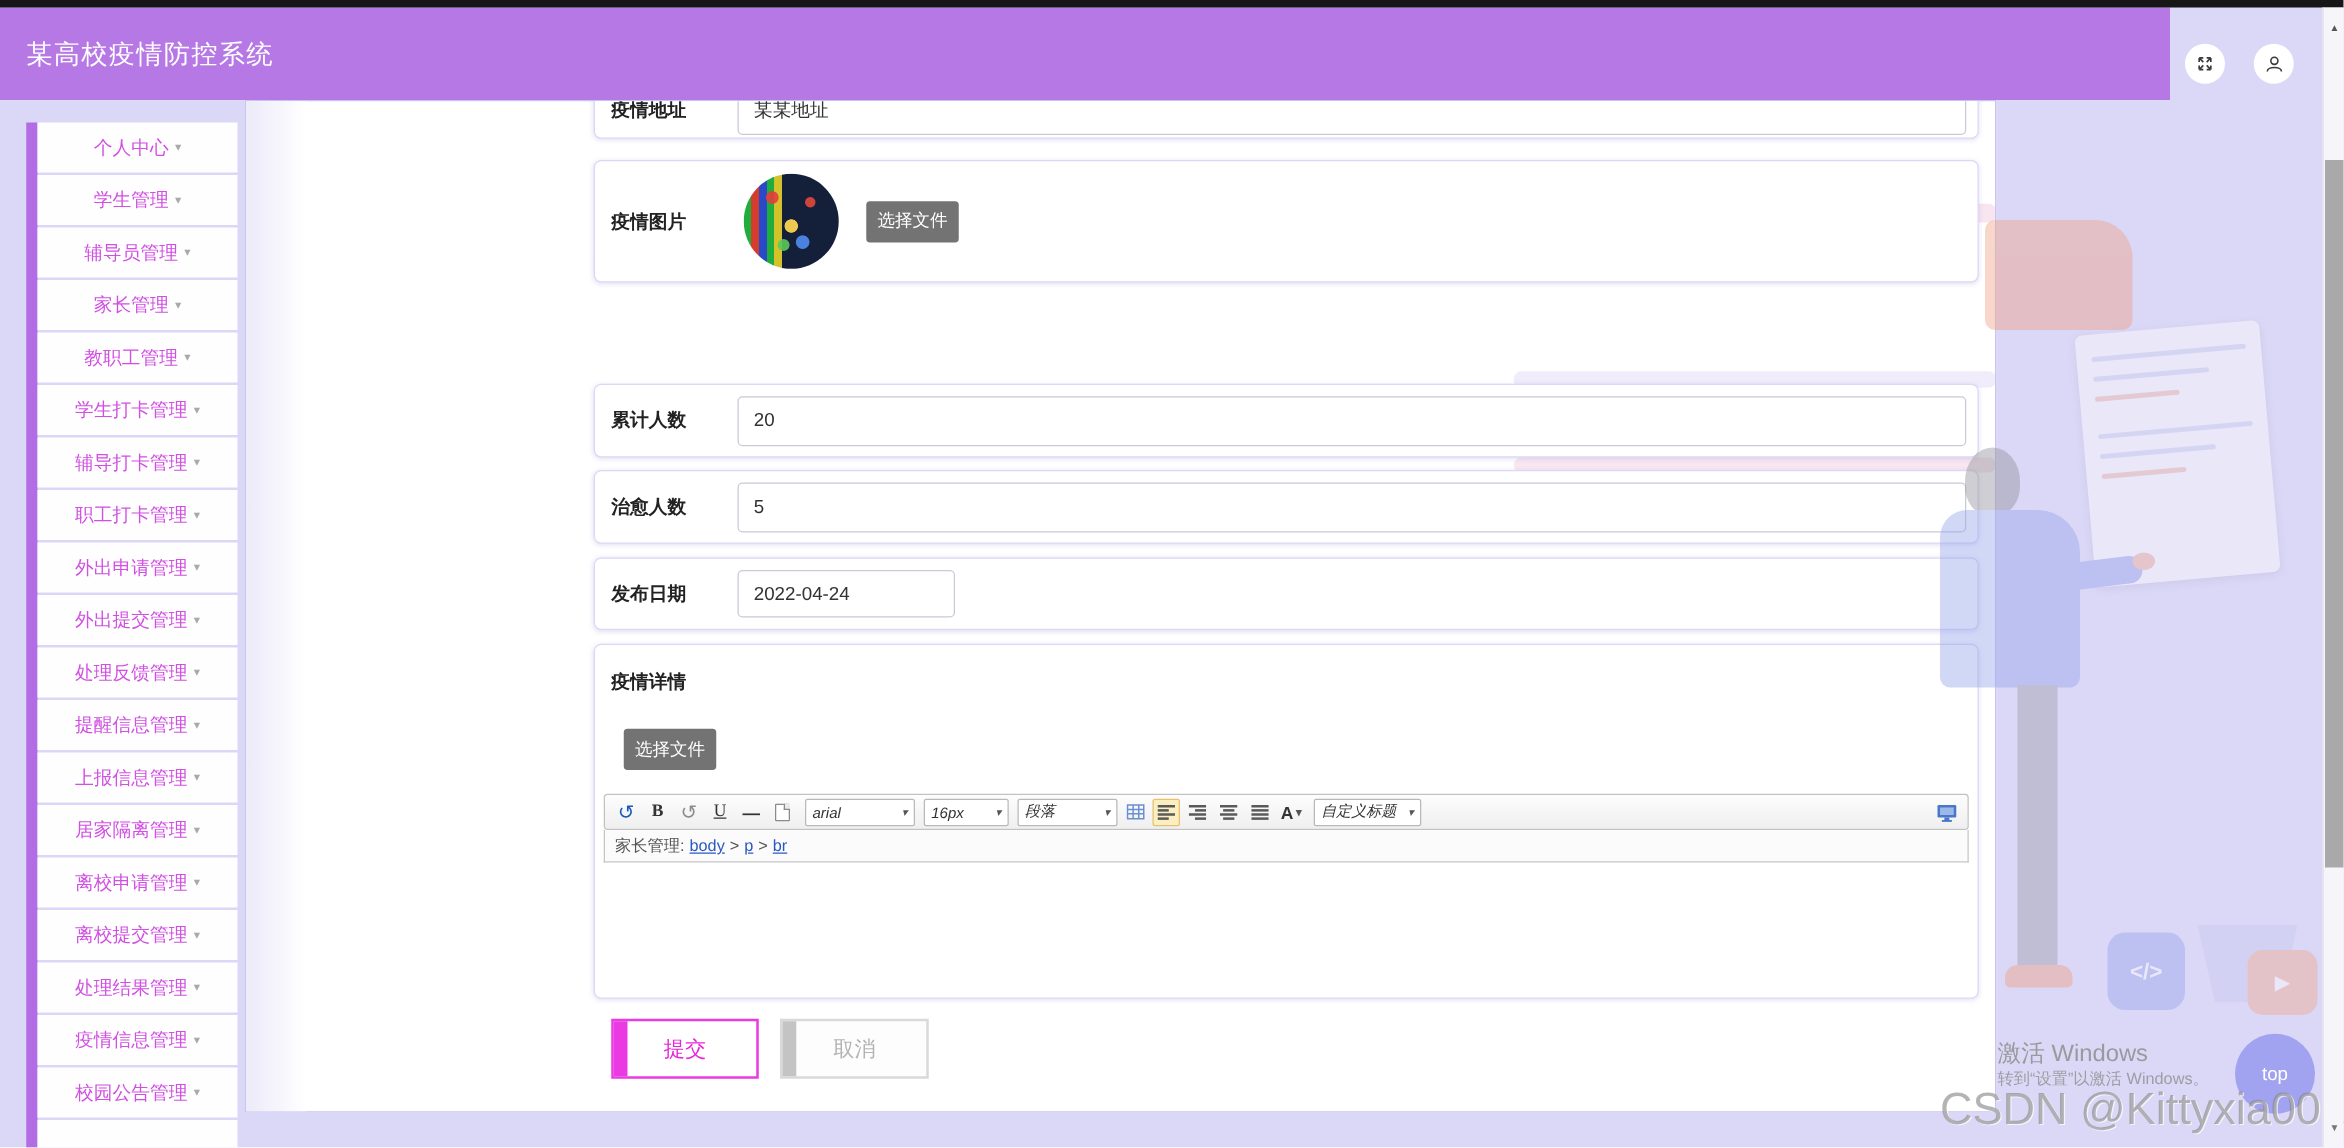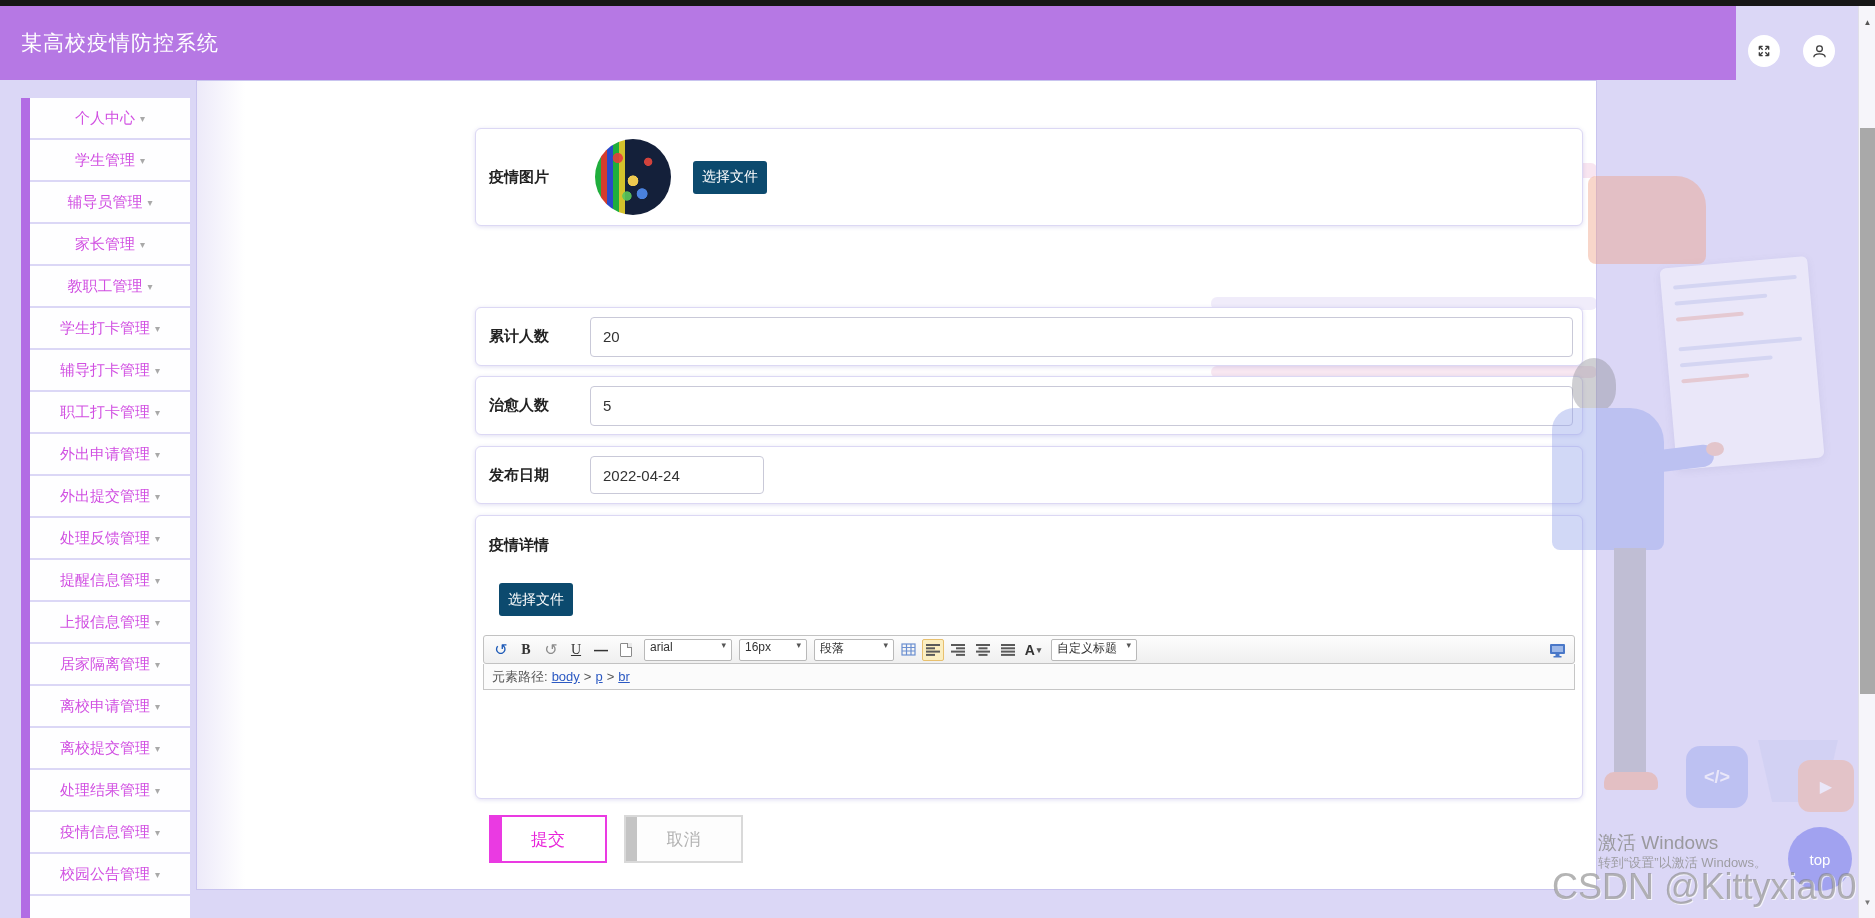--- a/index.html
+++ b/index.html
@@ -43,21 +43,21 @@
   .avatar { width:76px; height:76px; border-radius:50%; margin-left:5px; flex:none; overflow:hidden;
             background:
               radial-gradient(circle at 30% 25%, rgba(230,60,60,.9) 0 6%, transparent 7%),
               radial-gradient(circle at 70% 30%, rgba(230,70,60,.9) 0 5%, transparent 6%),
               radial-gradient(circle at 50% 55%, rgba(250,210,80,.95) 0 9%, transparent 10%),
               radial-gradient(circle at 42% 75%, rgba(90,200,90,.9) 0 6%, transparent 7%),
               radial-gradient(circle at 62% 72%, rgba(80,140,240,.9) 0 7%, transparent 8%),
               linear-gradient(90deg, #1fae3c 0 8%, #d43c2c 8% 16%, #2a49c8 16% 24%, #1fae3c 24% 32%,
                 #d4c22c 32% 40%, #14203a 40% 100%);
             background-color:#14203a; }
-  .file-btn { width:74px; height:33px; background:#0c4a6e; color:#fff; font-size:14px; border:none;
+  .file-btn { width:74px; height:33px; background:#737373; color:#fff; font-size:14px; border:none;
               border-radius:3px; display:flex; align-items:center; justify-content:center; cursor:pointer; }
   .img-file-btn { margin-left:22px; }
 
   
   .detail-label { position:absolute; left:13px; top:20px; font-size:15px; font-weight:bold; color:#222; }
   .detail-file-btn { position:absolute; left:23px; top:67px; }
   .editor { position:absolute; left:7px; right:7px; top:119px; }
   .tb { height:29px; border:1px solid #c2c2c2; border-radius:3px; background:linear-gradient(#fdfdfd,#efefef);
         display:flex; align-items:center; padding:0 6px; gap:3px; position:relative; }
   .tb-btn { width:22px; height:22px; display:flex; align-items:center; justify-content:center;
@@ -65,21 +65,21 @@
   .tb-btn.active { background:#fbeec1; border:1px solid #e8c06e; }
   .tb-b { font-family:"Liberation Serif", serif; font-weight:bold; }
   .tb-u { text-decoration:underline; font-family:"Liberation Serif", serif; }
   .tb-undo { color:#1e5bb8; font-size:16px; }
   .tb-redo { color:#8d8d8d; font-size:16px; transform:scaleX(-1); }
   .tb-hr { color:#333; font-weight:bold; }
   .paper-ic { width:12px; height:14px; background:#fff; border:1px solid #8a8a8a; border-radius:1px; position:relative; }
   .paper-ic:after { content:""; position:absolute; right:-1px; top:-1px; width:4px; height:4px;
                     background:#e9e9e9; border-left:1px solid #8a8a8a; border-bottom:1px solid #8a8a8a; }
   .tb-sel { height:22px; background:#fff; border:1px solid #b9b9b9; border-radius:2px; display:flex;
-            align-items:flex-start; padding:0 5px; font-size:12px; color:#333; margin-left:4px; cursor:pointer; }
+            align-items:center; padding:0 5px; font-size:12px; color:#333; margin-left:4px; cursor:pointer;font-style:italic; }
   .tb-sel .selcaret { margin-left:auto; color:#555; font-size:9px; padding-left:6px; }
   .w-arial{width:88px}.w-size{width:68px}.w-para{width:80px}.w-custom{width:86px}
   .tb-a { font-weight:bold; }
   .tb-a .selcaret{ font-size:9px; color:#555; margin-left:2px; }
   .tb-monitor { position:absolute; right:6px; top:3px; }
   .ed-content { margin-top:2px; height:99px; border:1px solid #c6c6c6; background:#fff;
                 padding:7px 6px; font-size:15px; color:#333; line-height:25px; }
   .text-caret { width:2px; height:18px; background:#111; margin-top:3px; }
   .ed-status { height:26px; border:1px solid #c6c6c6; border-top:none; background:#fbfbfb; display:flex;
                align-items:center; font-size:13px; color:#555; padding:0 8px; }
@@ -257,20 +257,24 @@
 
   <div class="main-panel">
     <div class="panel-fade"></div>
 
     <div class="decor" style="left:1120px;top:82px;width:280px;height:15px;background:#f2cfe4;opacity:.55;"></div>
     <div class="decor" style="left:1014px;top:216px;width:386px;height:13px;background:#e9e4f8;opacity:.7;"></div>
     <div class="decor" style="left:1014px;top:285px;width:386px;height:12px;background:#f2cfe4;opacity:.5;"></div>
     <div class="decor" style="left:826px;top:403px;width:58px;height:13px;background:#f4c4a4;opacity:.6;"></div>
     <div class="decor" style="left:784px;top:493px;width:96px;height:13px;background:#d8d8d8;opacity:.6;"></div>
 
+    <div class="card f-row" style="top:-16px;height:46px;">
+      <div class="f-label">疫情地址</div>
+      <input class="f-input" type="text" value="某某地址" style="">
+    </div>
 
     <div class="card f-row" style="top:47px;height:98px;">
       <div class="f-label">疫情图片</div>
       <div class="avatar"></div>
       <button class="file-btn img-file-btn">选择文件</button>
     </div>
 
 
     <div class="card f-row" style="top:226px;height:59px;">
       <div class="f-label">累计人数</div>
@@ -362,21 +366,21 @@
           <span class="tb-btn tb-monitor">
             <svg width="17" height="15" viewBox="0 0 17 15">
               <rect x="1" y="1" width="15" height="10" rx="1" fill="#4a78c8"></rect>
               <rect x="3" y="3" width="11" height="6" fill="#9db8e8"></rect>
               <rect x="6.5" y="11" width="4" height="2" fill="#4a78c8"></rect>
               <rect x="4.5" y="13" width="8" height="1.5" fill="#4a78c8"></rect>
             </svg>
           </span>
         </div>
         <div class="ed-status">
-          <span>元素路径:</span>
+          <span>家长管理:</span>
           <span class="path-link">body</span>
           <span class="path-sep">&gt;</span>
           <span class="path-link">p</span>
           <span class="path-sep">&gt;</span>
           <span class="path-link">br</span>
         </div>
       </div>
     </div>
 
     <div class="form-btn submit-btn">

